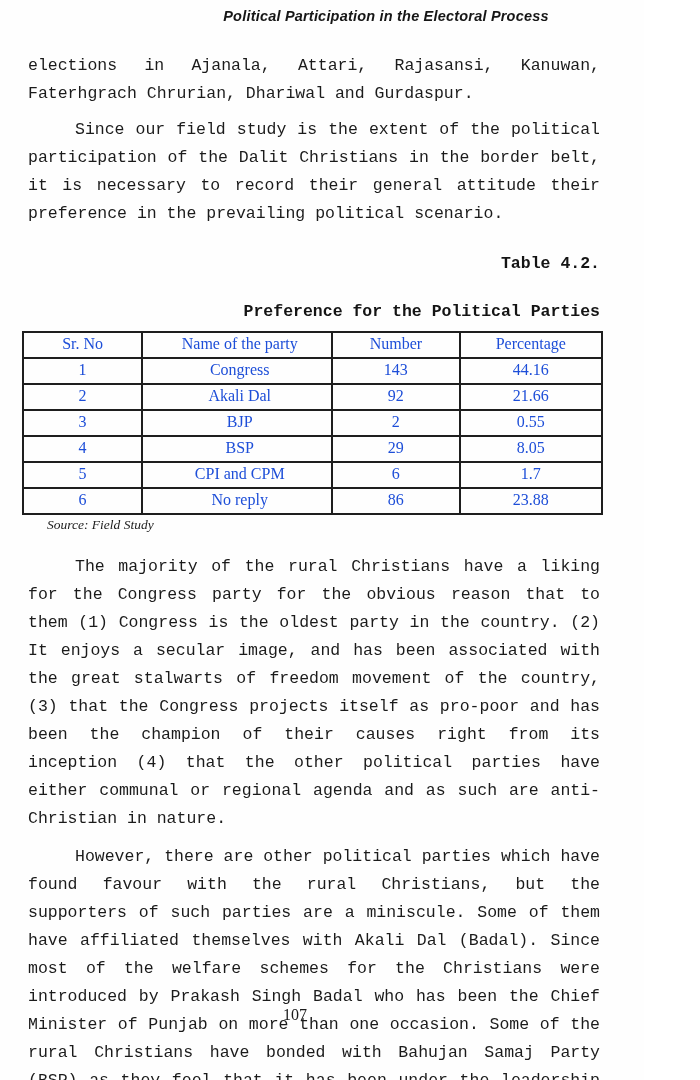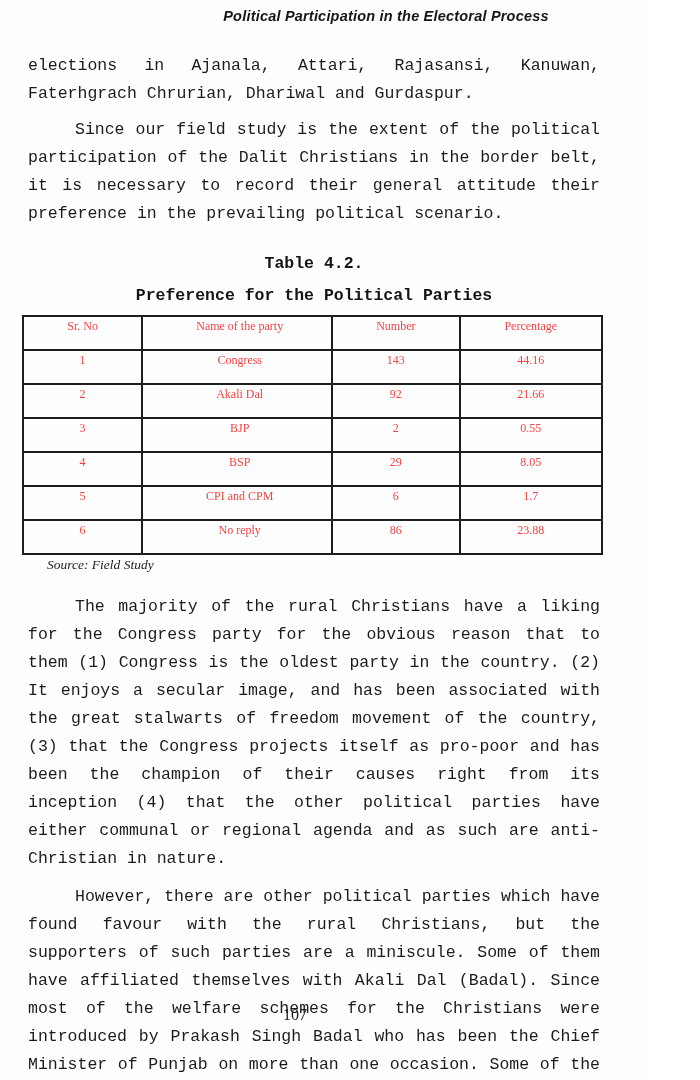--- a/index.html
+++ b/index.html
@@ -34,44 +34,44 @@
     line-height:28px;
     text-align:justify;
     color:#1b1b1b;
   }
   p.para.indent{ text-indent:47px; }
   #para-1{ margin-top:28px; }
   #para-2{ margin-top:8px; }
   #para-3{ margin-top:20px; }
   #para-4{ margin-top:10px; }
   .caption{
-    text-align:center;
+    text-align:right;
     font-weight:bold;
     font-size:16.5px;
     line-height:28px;
     color:#141414;
   }
   #caption-number{ margin-top:22px; }
-  #caption-title{ margin-top:4px; }
+  #caption-title{ margin-top:20px; }
   table.pref{
     border-collapse:collapse;
     margin-left:22px;
     margin-top:5px;
     table-layout:fixed;
     width:581px;
   }
   table.pref th, table.pref td{
     border:2px solid #1e1e1e;
     font-weight:normal;
-    font-size:12px;
+    font-size:16px;
     vertical-align:top;
-    padding:2px 4px 8px 4px;
+    padding:2px 4px 0 4px;
     height:22px;
     text-align:center;
-    color:#ef4444;
+    color:#1d4ed8;
   }
   table.pref .col-srno{ width:118px; }
   table.pref .col-name{ width:188px; }
   table.pref .col-number{ width:126px; }
   table.pref .col-pct{ width:141px; }
   table.pref th.left, table.pref td.left{ text-align:center; padding-left:9px; }
   .source{
     margin-left:47px;
     margin-top:2px;
     font-style:italic;

